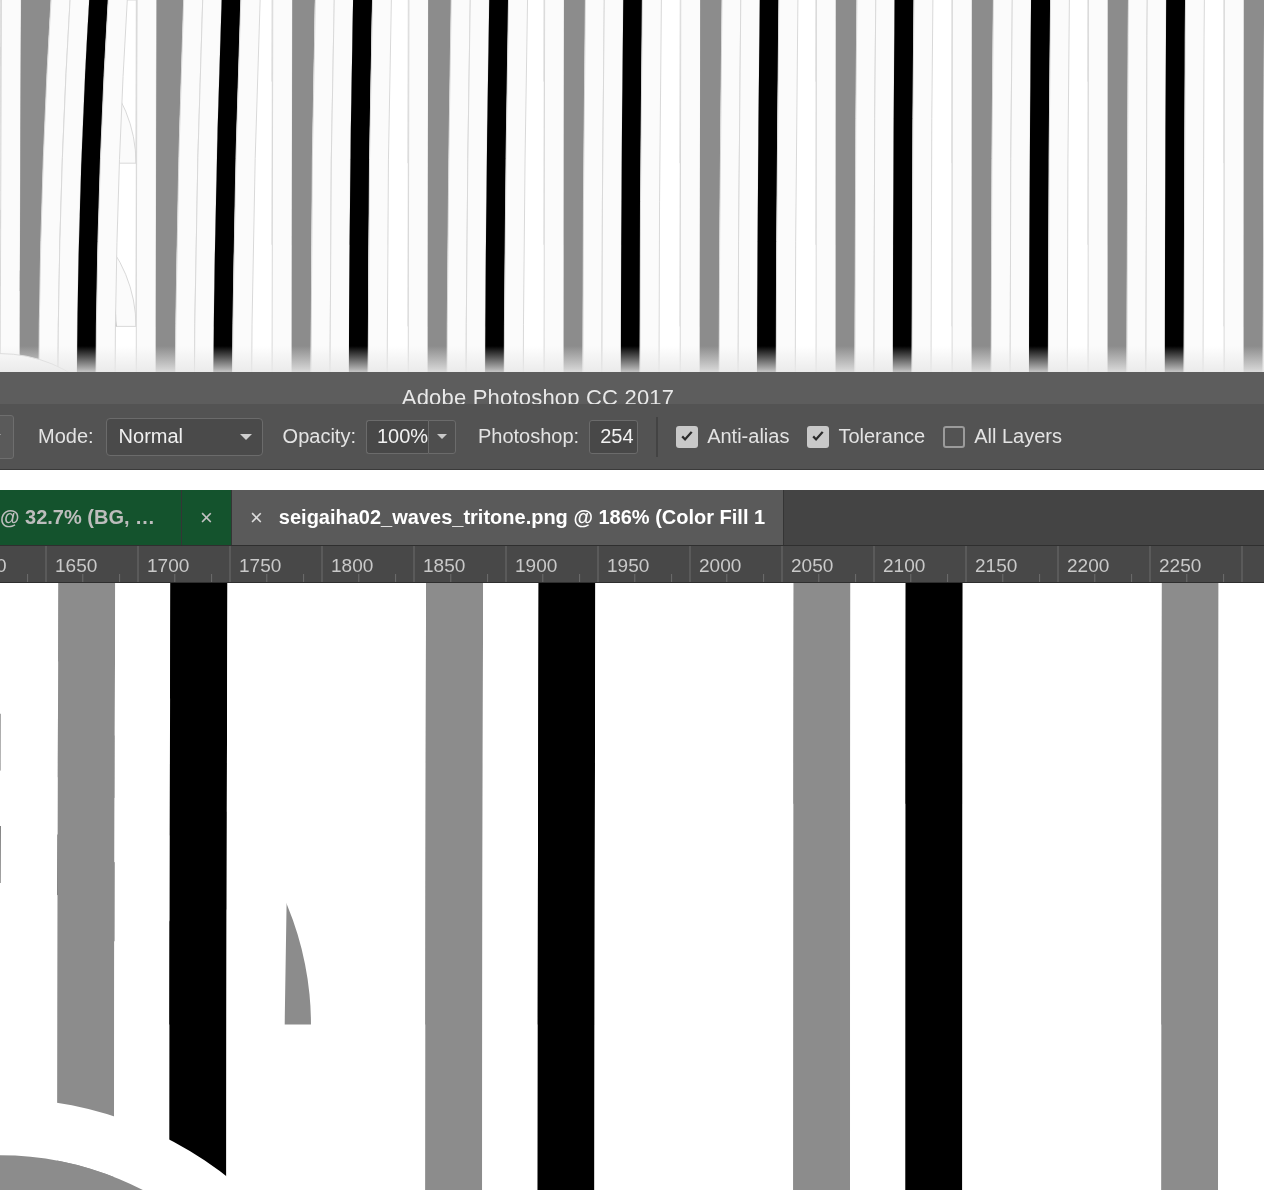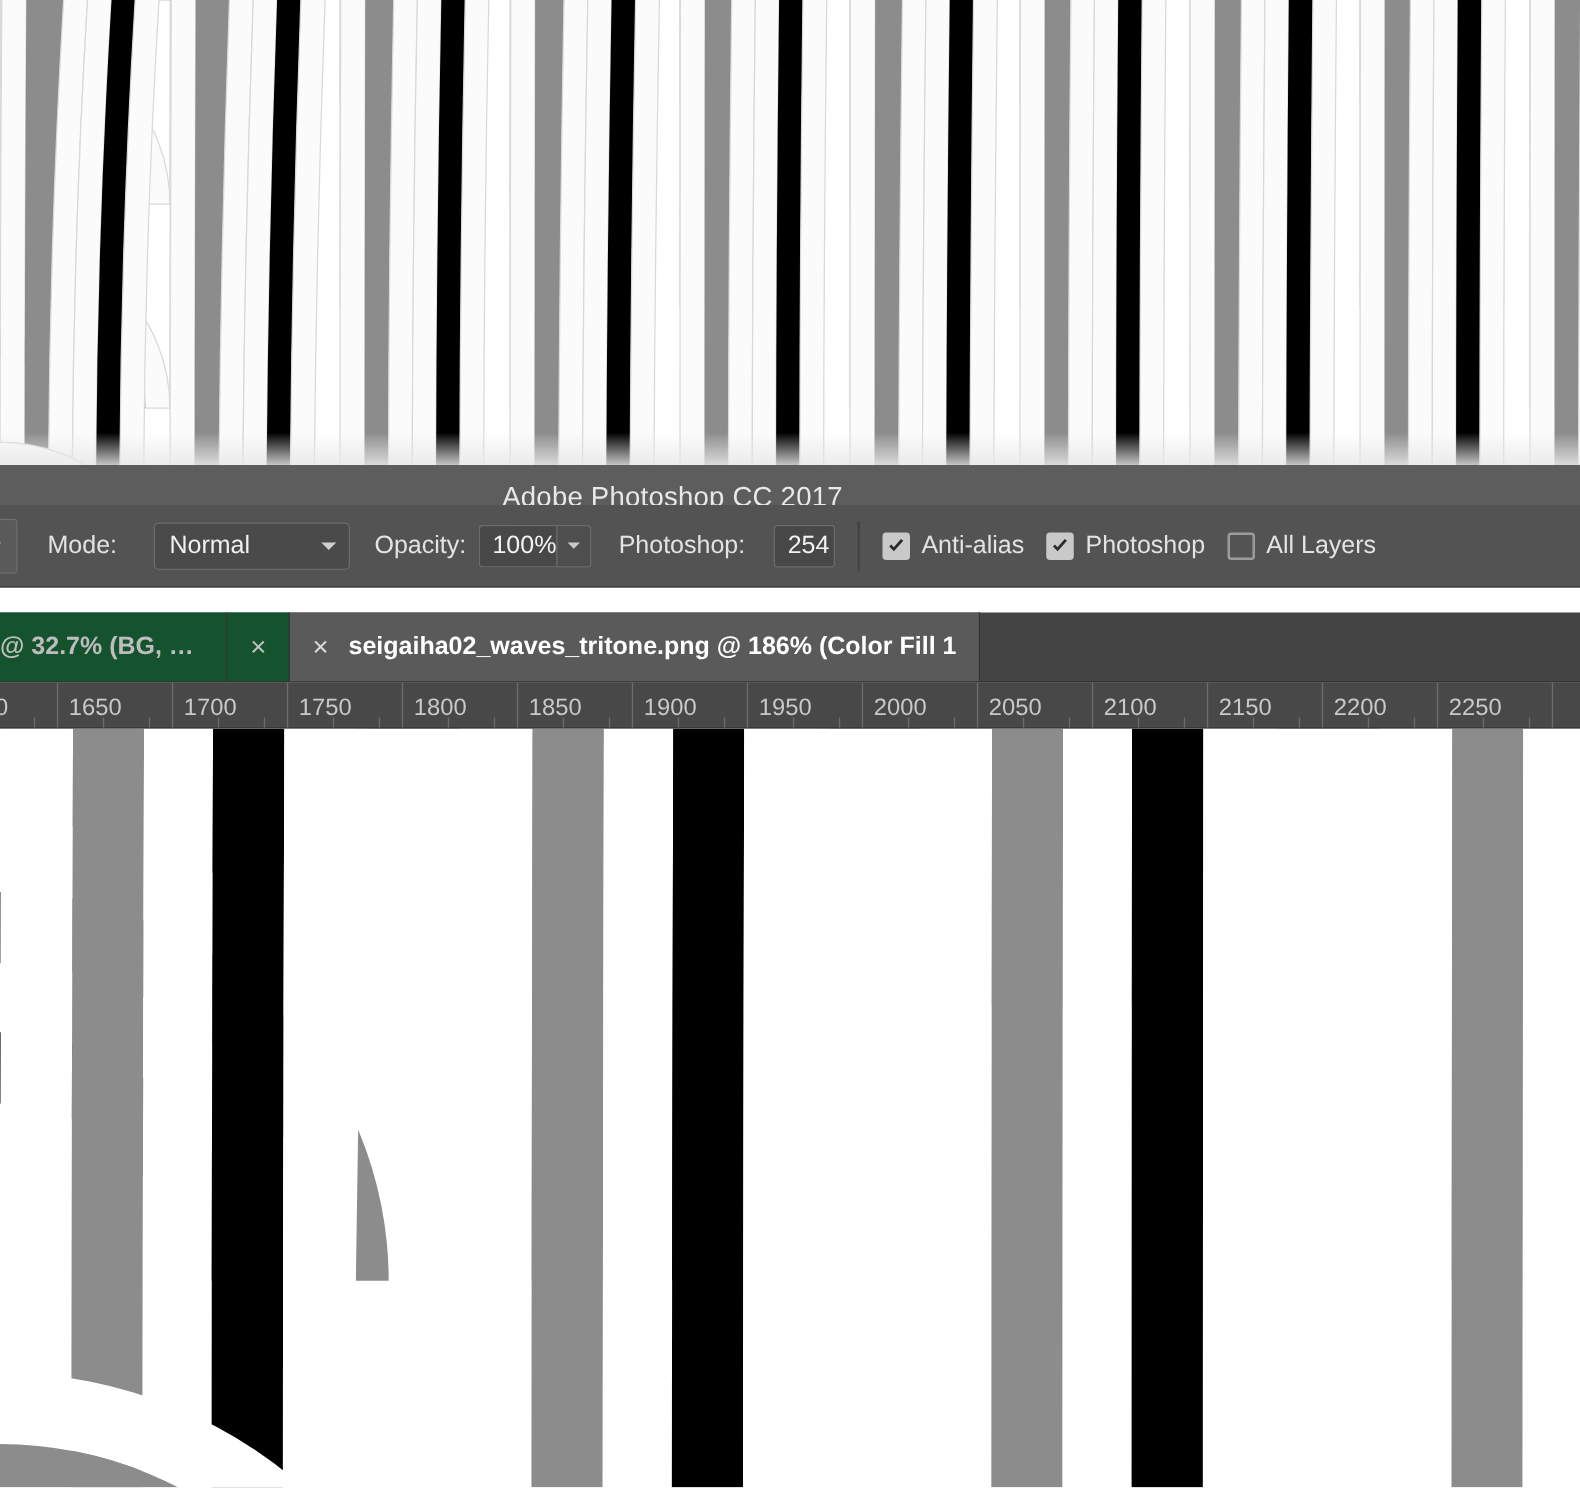--- a/index.html
+++ b/index.html
@@ -53,33 +53,33 @@
   }
   .caret.thin{
     border-left:5px solid transparent;border-right:5px solid transparent;
     border-top:5px solid #c9c9c9;
   }
   .select{
     height:38px;background:#4a4a4a;border:1px solid #6b6b6b;border-radius:4px;
     display:flex;align-items:center;justify-content:space-between;
     padding:0 10px 0 12px;box-sizing:border-box;color:#f0f0f0;font-size:20px;
   }
-  #mode-select{width:157px;margin-left:29px;}
+  #mode-select{width:157px;margin-left:12px;}
   .numfield{
     height:34px;background:#484848;border:1px solid #6b6b6b;border-radius:3px;
     display:flex;align-items:center;padding:0 10px;box-sizing:border-box;
     color:#f2f2f2;font-size:20px;
   }
   #opacity-field{width:62px;margin-left:10px;border-top-right-radius:0;border-bottom-right-radius:0;border-right:none;}
   #opacity-stepper{
     width:28px;height:34px;background:#4e4e4e;border:1px solid #6b6b6b;border-radius:0 3px 3px 0;
     display:flex;align-items:center;justify-content:center;box-sizing:border-box;
   }
   #opacity-stepper .caret{margin-left:0;}
-  #tolerance-field{width:49px;margin-left:23px;}
+  #tolerance-field{width:49px;margin-left:10px;}
   .divider{width:2px;height:40px;background:#434343;margin:0 18px;}
   .checkitem{display:flex;align-items:center;margin-right:18px;}
   .cbox{
     width:22px;height:22px;border-radius:3px;background:#c9c9c9;
     display:flex;align-items:center;justify-content:center;box-sizing:border-box;
     margin-right:9px;
   }
   .cbox.off{background:#535353;border:2px solid #9b9b9b;}
   .cbox svg{display:block;}
 
@@ -496,21 +496,21 @@
             </svg>
           </span>
           <span class="opt-label">Anti-alias</span>
         </div>
         <div class="checkitem">
           <span class="cbox">
             <svg width="16" height="16" viewBox="0 0 16 16">
               <path d="M2.4 8.2 L6.1 12.0 L13.6 3.6 L11.8 2.2 L6.0 8.8 L4.0 6.6 Z" fill="#2b2b2b"></path>
             </svg>
           </span>
-          <span class="opt-label">Photoshop</span>
+          <span class="opt-label">Tolerance</span>
         </div>
         <div class="checkitem">
           <span class="cbox off"></span>
           <span class="opt-label">All Layers</span>
         </div>
       </div>
   </div>
 
   <div class="bar" id="tab-bar">
       <div class="tab inactive" id="tab-0">

